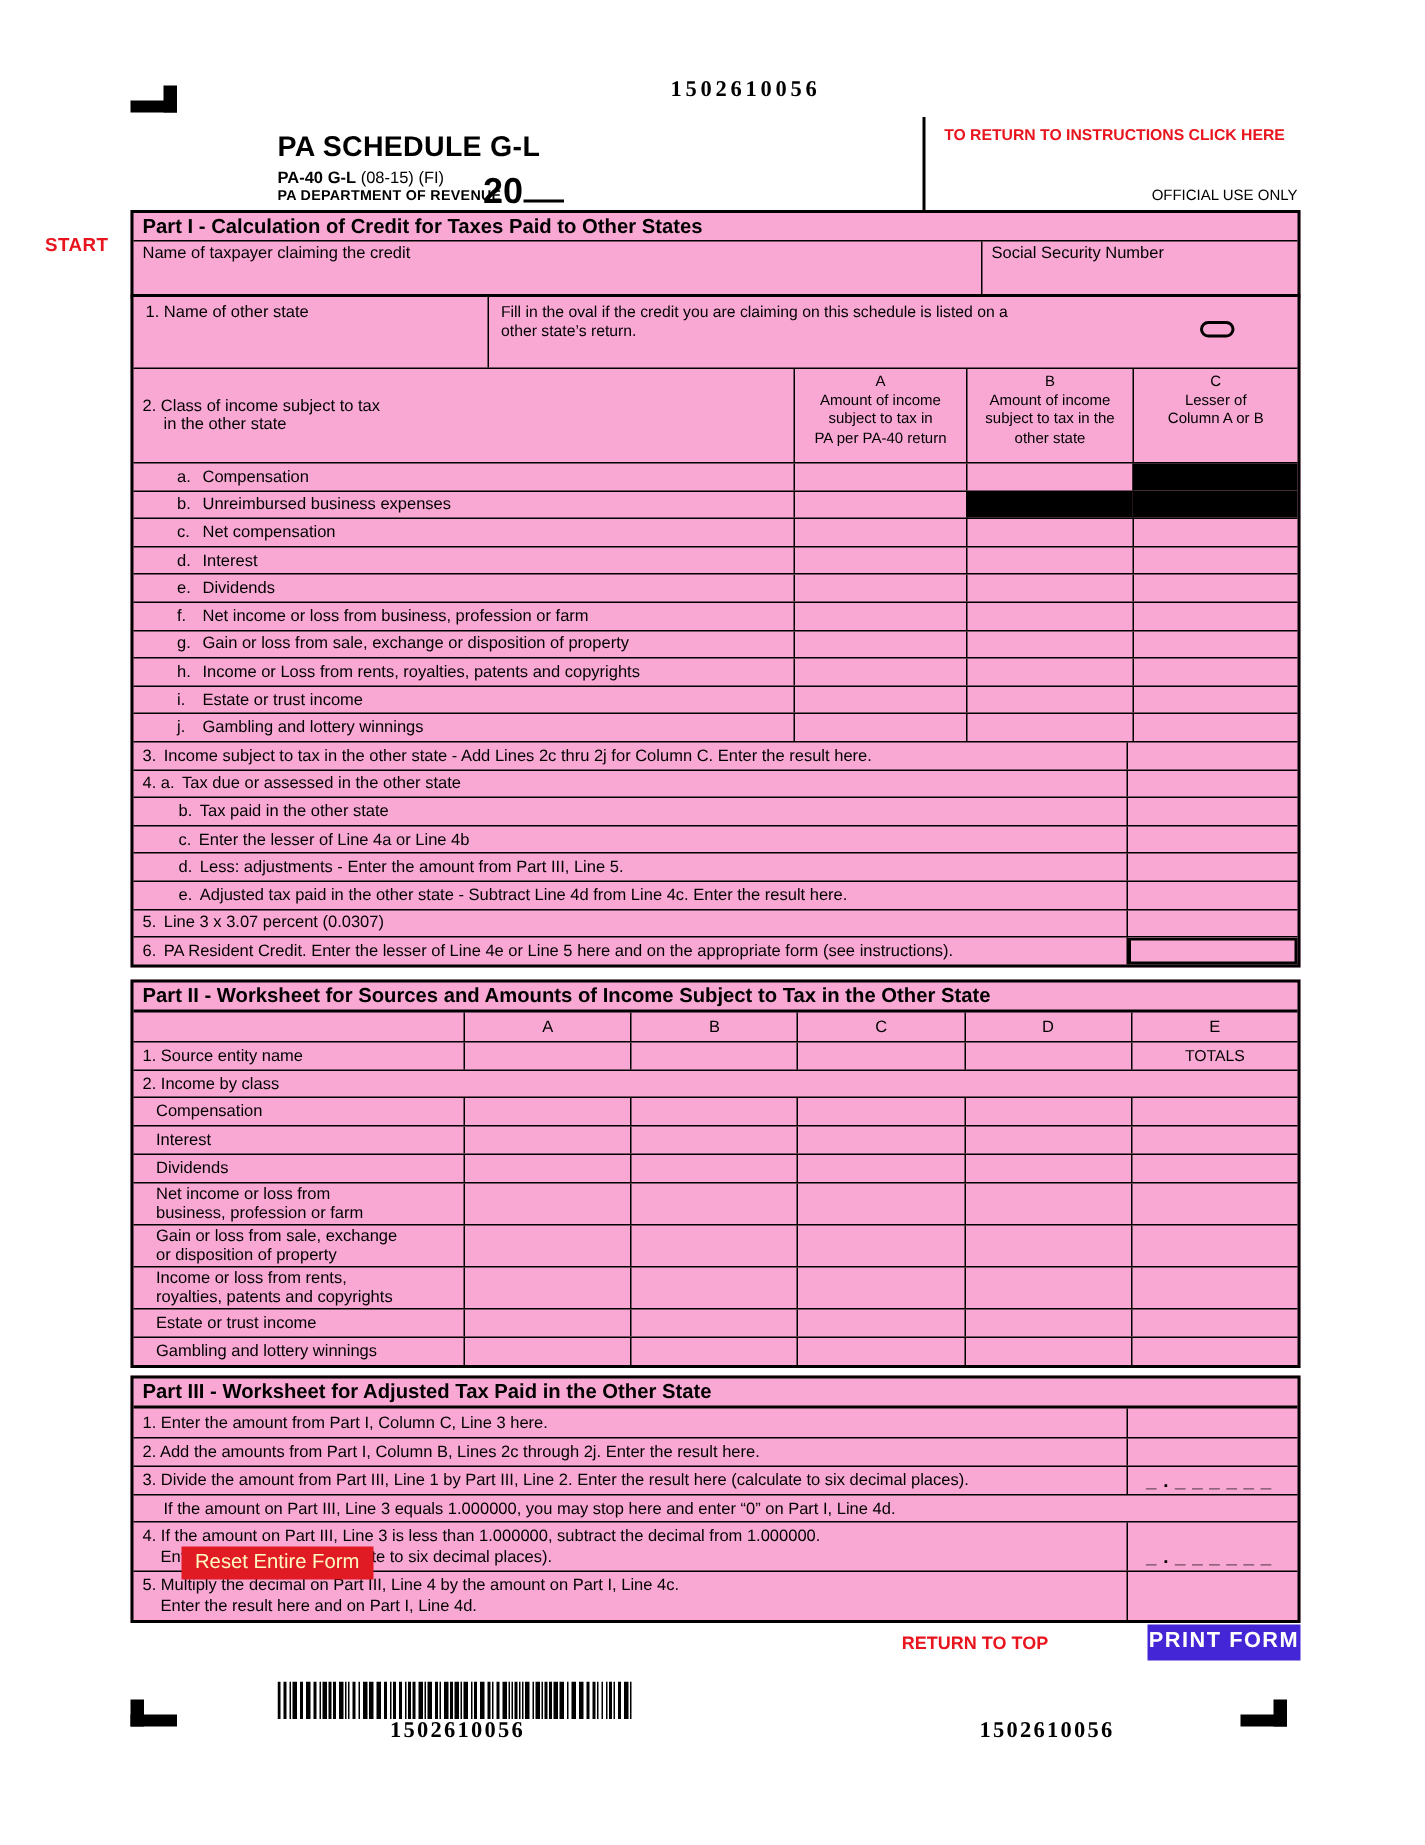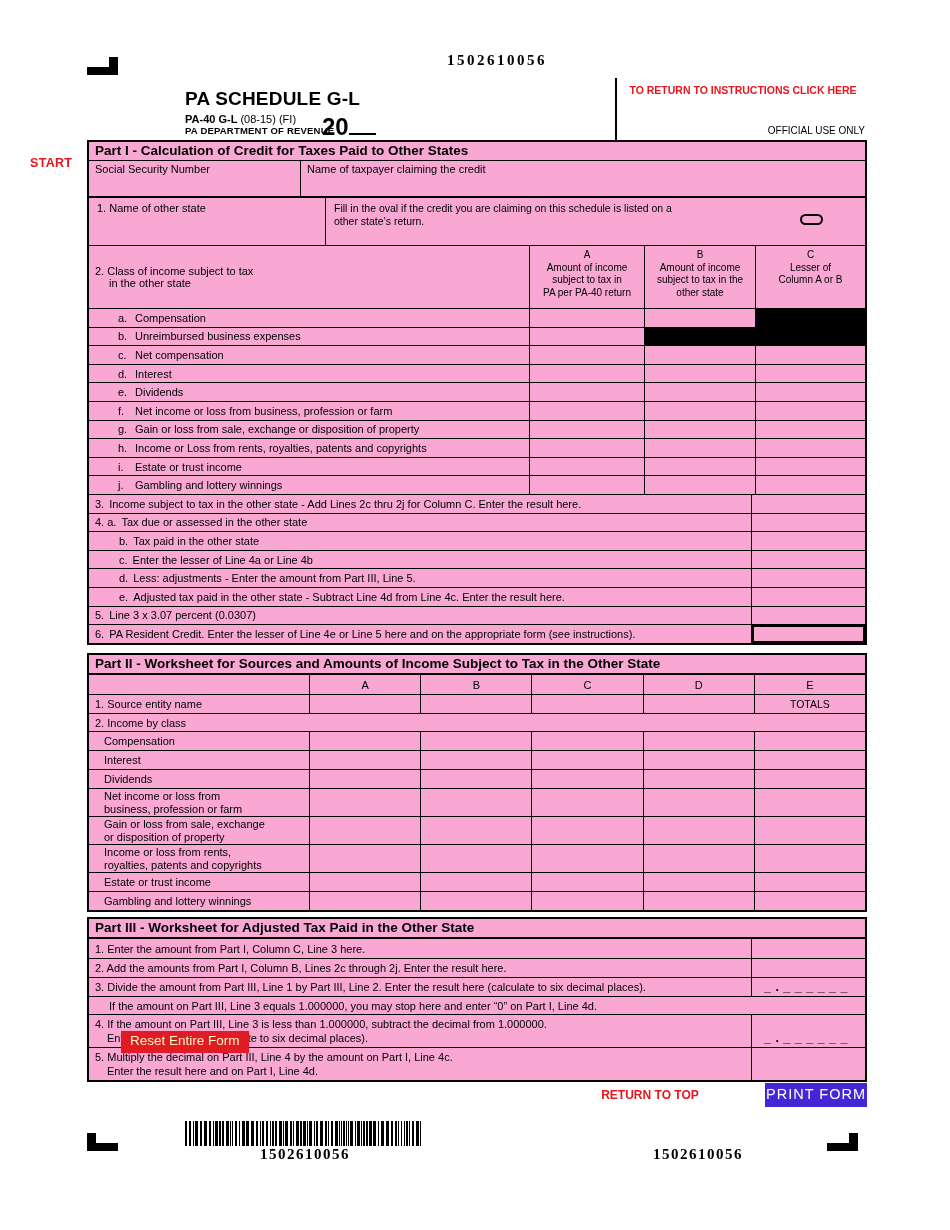--- a/index.html
+++ b/index.html
@@ -86,21 +86,21 @@
   .p3 { top:917px; }
   .p3row { font-size:11px; }
   .p3row .p3l { flex:1; display:flex; flex-direction:column; justify-content:center; padding-left:6px; line-height:14px; }
   .p3row .p3l .ln2 { padding-left:12px; }
   .p3row.note { padding-left:20px; display:flex; align-items:center; }
   .p3c { width:114px; display:flex; align-items:flex-end; padding:0 0 2px 12px; font-size:12.5px; font-weight:bold; letter-spacing:0.5px; white-space:pre; }
 
   
   .btn-reset { position:absolute; left:87px; top:1031px; height:22px; background:var(--btnred); color:#fef9c3; font-size:13.5px; padding:2px 9px 0 9px; cursor:pointer;margin-left:34px; }
   .return-top { position:absolute; left:560px; top:1088px; width:180px; text-align:center; color:var(--red); font-weight:bold; font-size:12px; cursor:pointer; }
-  .btn-print { position:absolute; left:765px; top:1083px; width:102px; height:24px; background:var(--blue); color:#fff; font-size:14.5px; letter-spacing:1px; text-align:center; padding-top:3px; cursor:pointer; }
+  .btn-print { position:absolute; left:765px; top:1083px; width:102px; height:24px; background:var(--blue); color:#fff; font-size:14.5px; letter-spacing:1px; text-align:center; padding-top:3px; cursor:pointer;font-weight:bold; }
 
   .barcode { position:absolute; left:185px; top:1121px; width:240px; height:25px; }
   .barcode svg { width:100%; height:100%; }
   .bc-num { position:absolute; left:185px; top:1146px; width:240px; text-align:center; font-size:15px; font-weight:bold; letter-spacing:1.5px; }
   .id-br { position:absolute; left:653px; top:1146px; font-size:15px; font-weight:bold; letter-spacing:1.5px; }
 </style>
 </head>
 <body>
 
 <div class="page">
@@ -121,22 +121,22 @@
   </div>
 
   <div class="hdr-divider"></div>
   <div class="instr-link">TO RETURN TO INSTRUCTIONS CLICK HERE</div>
   <div class="official">OFFICIAL USE ONLY</div>
   <div class="start">START</div>
 
   <div class="fbox p1top">
     <div class="part-hdr">Part I - Calculation of Credit for Taxes Paid to Other States</div>
     <div class="row namerow">
+      <div class="cell tp-name"><span>Name of taxpayer claiming the credit</span></div>
       <div class="cell ssn"><span>Social Security Number</span></div>
-      <div class="cell tp-name"><span>Name of taxpayer claiming the credit</span></div>
     </div>
   </div>
 
   <div class="fbox p1main">
     <div class="row r1">
       <div class="cell lbl1"><span>1. Name of other state</span></div>
       <div class="cell oval-cell">
         <div>Fill in the oval if the credit you are claiming on this schedule is listed on a</div>
         <div>other state’s return.</div>
         <div class="oval"></div>

